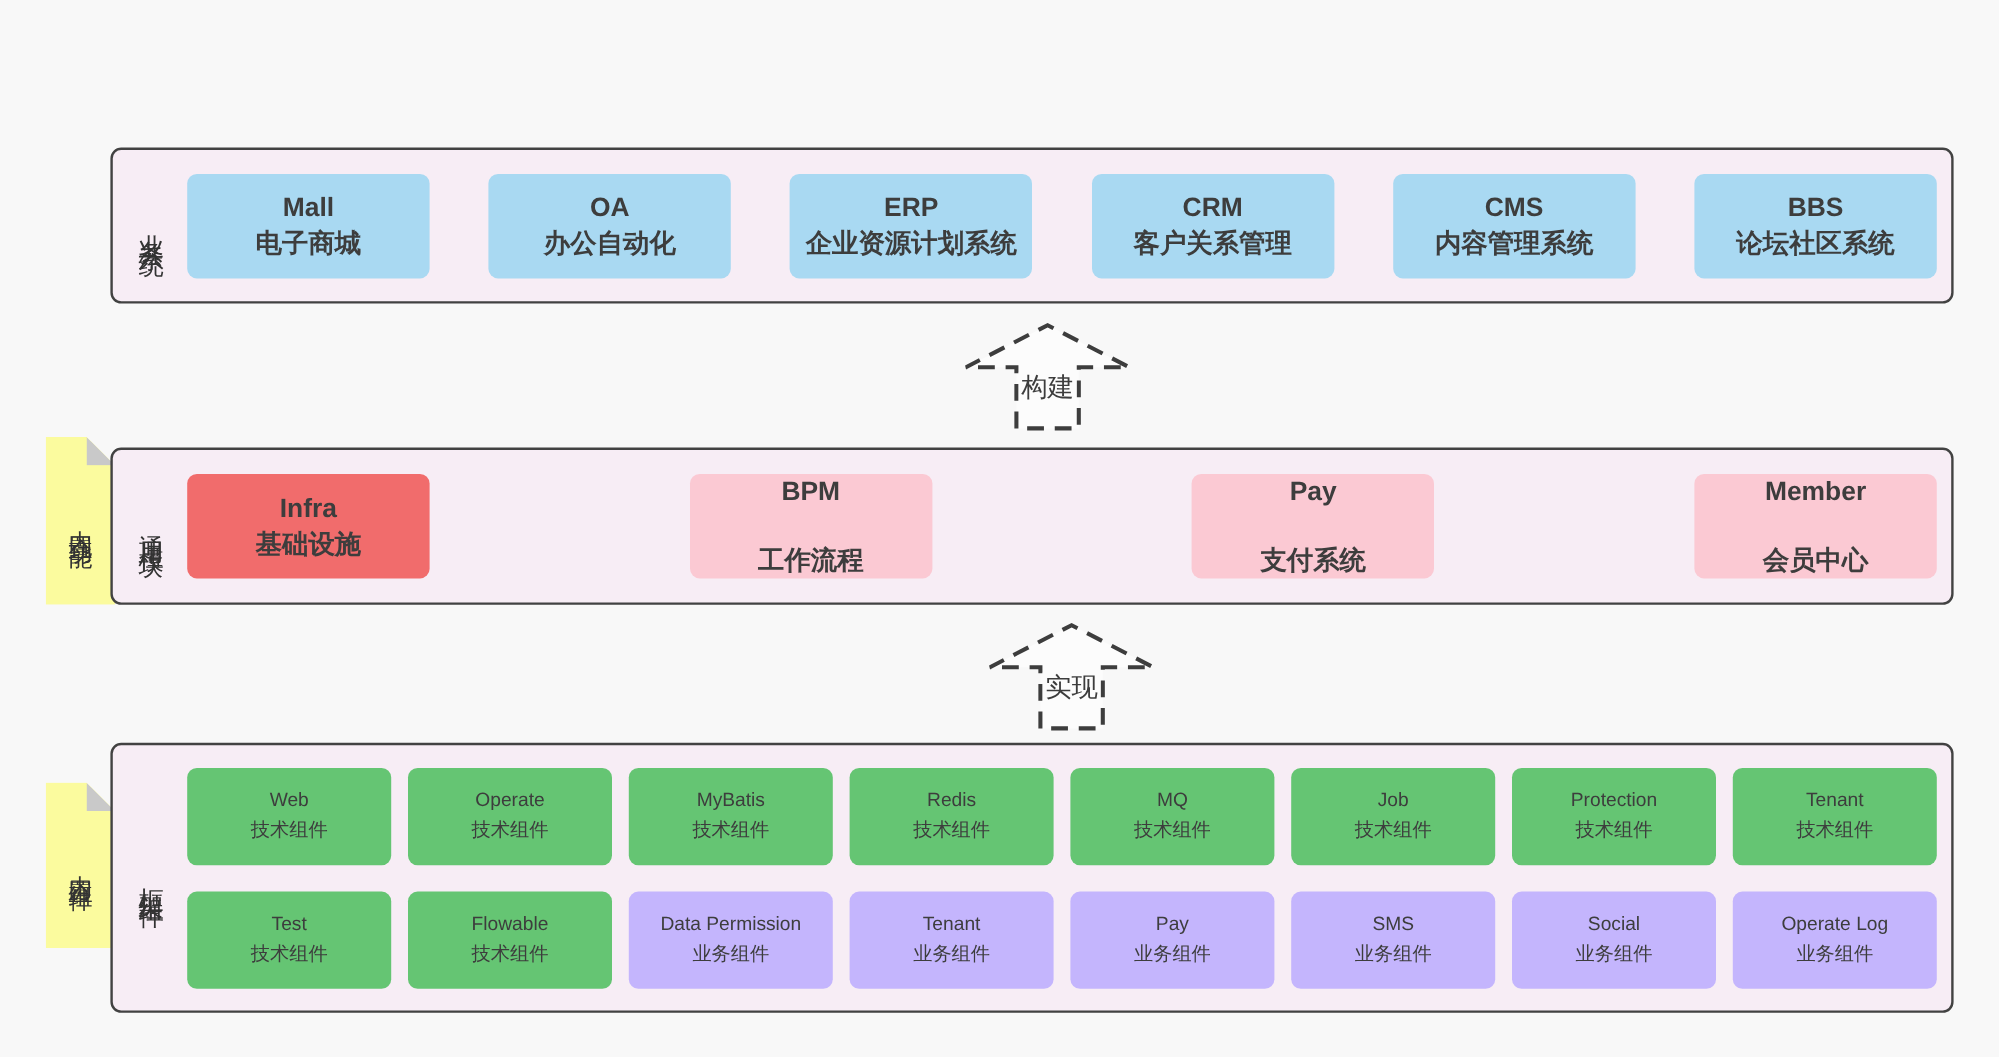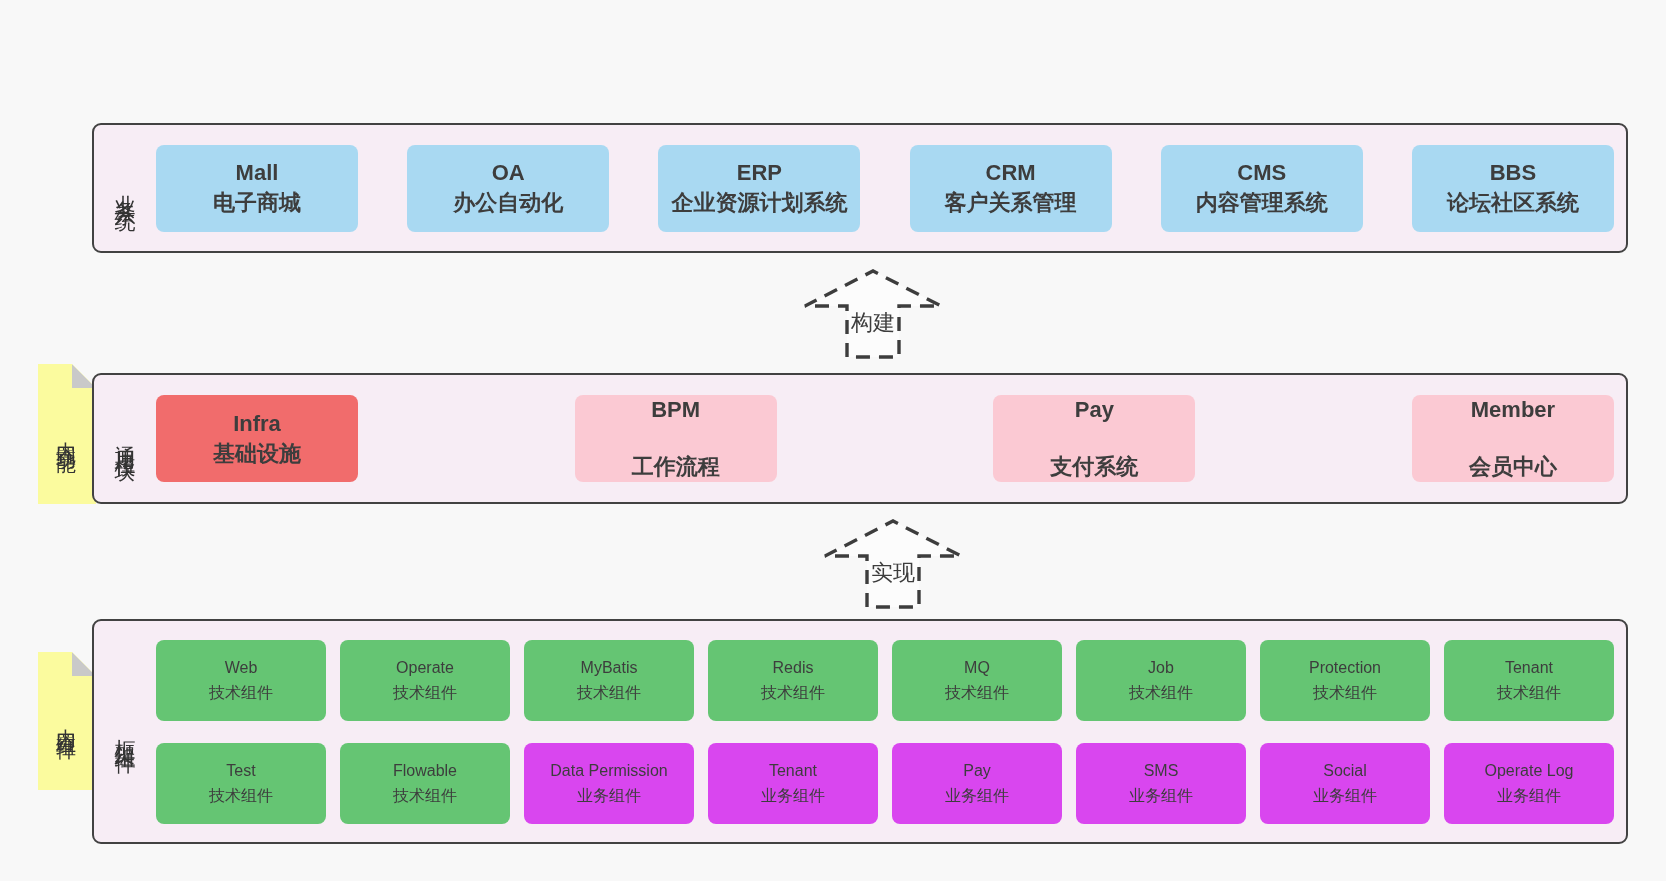--- a/index.html
+++ b/index.html
@@ -36,21 +36,21 @@
   .band-0 .box, .band-1 .box {
     width:202px; height:87px; font-size:22px; line-height:30px;font-weight:bold;
   }
   .band-2 .box {
     width:170px; height:81px; font-size:16px; line-height:25px;
   }
   .c-blue   { background:#a9d9f2; }
   .c-red    { background:#f16c6c; }
   .c-pink   { background:#fbc9d3;justify-content:space-between; }
   .c-green  { background:#65c573; }
-  .c-lgreen { background:#d946ef; }
+  .c-lgreen { background:#c4b5fd; }
   
   .note {
     position:absolute; left:38px; width:58px; background:#fbfb9e;
     z-index:1; display:flex; align-items:center; justify-content:center;
     clip-path:polygon(0 0, calc(100% - 24px) 0, 100% 24px, 100% 100%, 0 100%);
     writing-mode:vertical-rl; text-orientation:upright;
     font-size:20px; letter-spacing:4px; color:#333;
   }
   .note::before {
     content:""; position:absolute; top:0; right:0; width:24px; height:24px;

